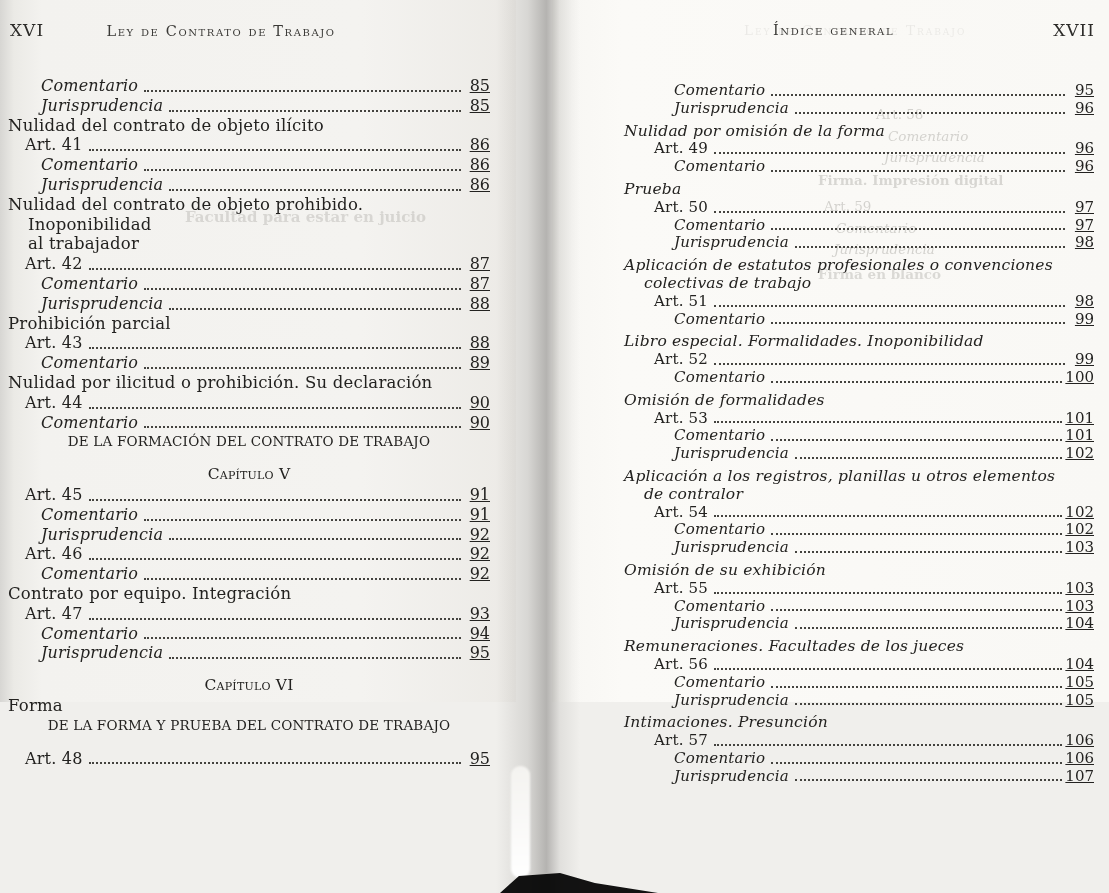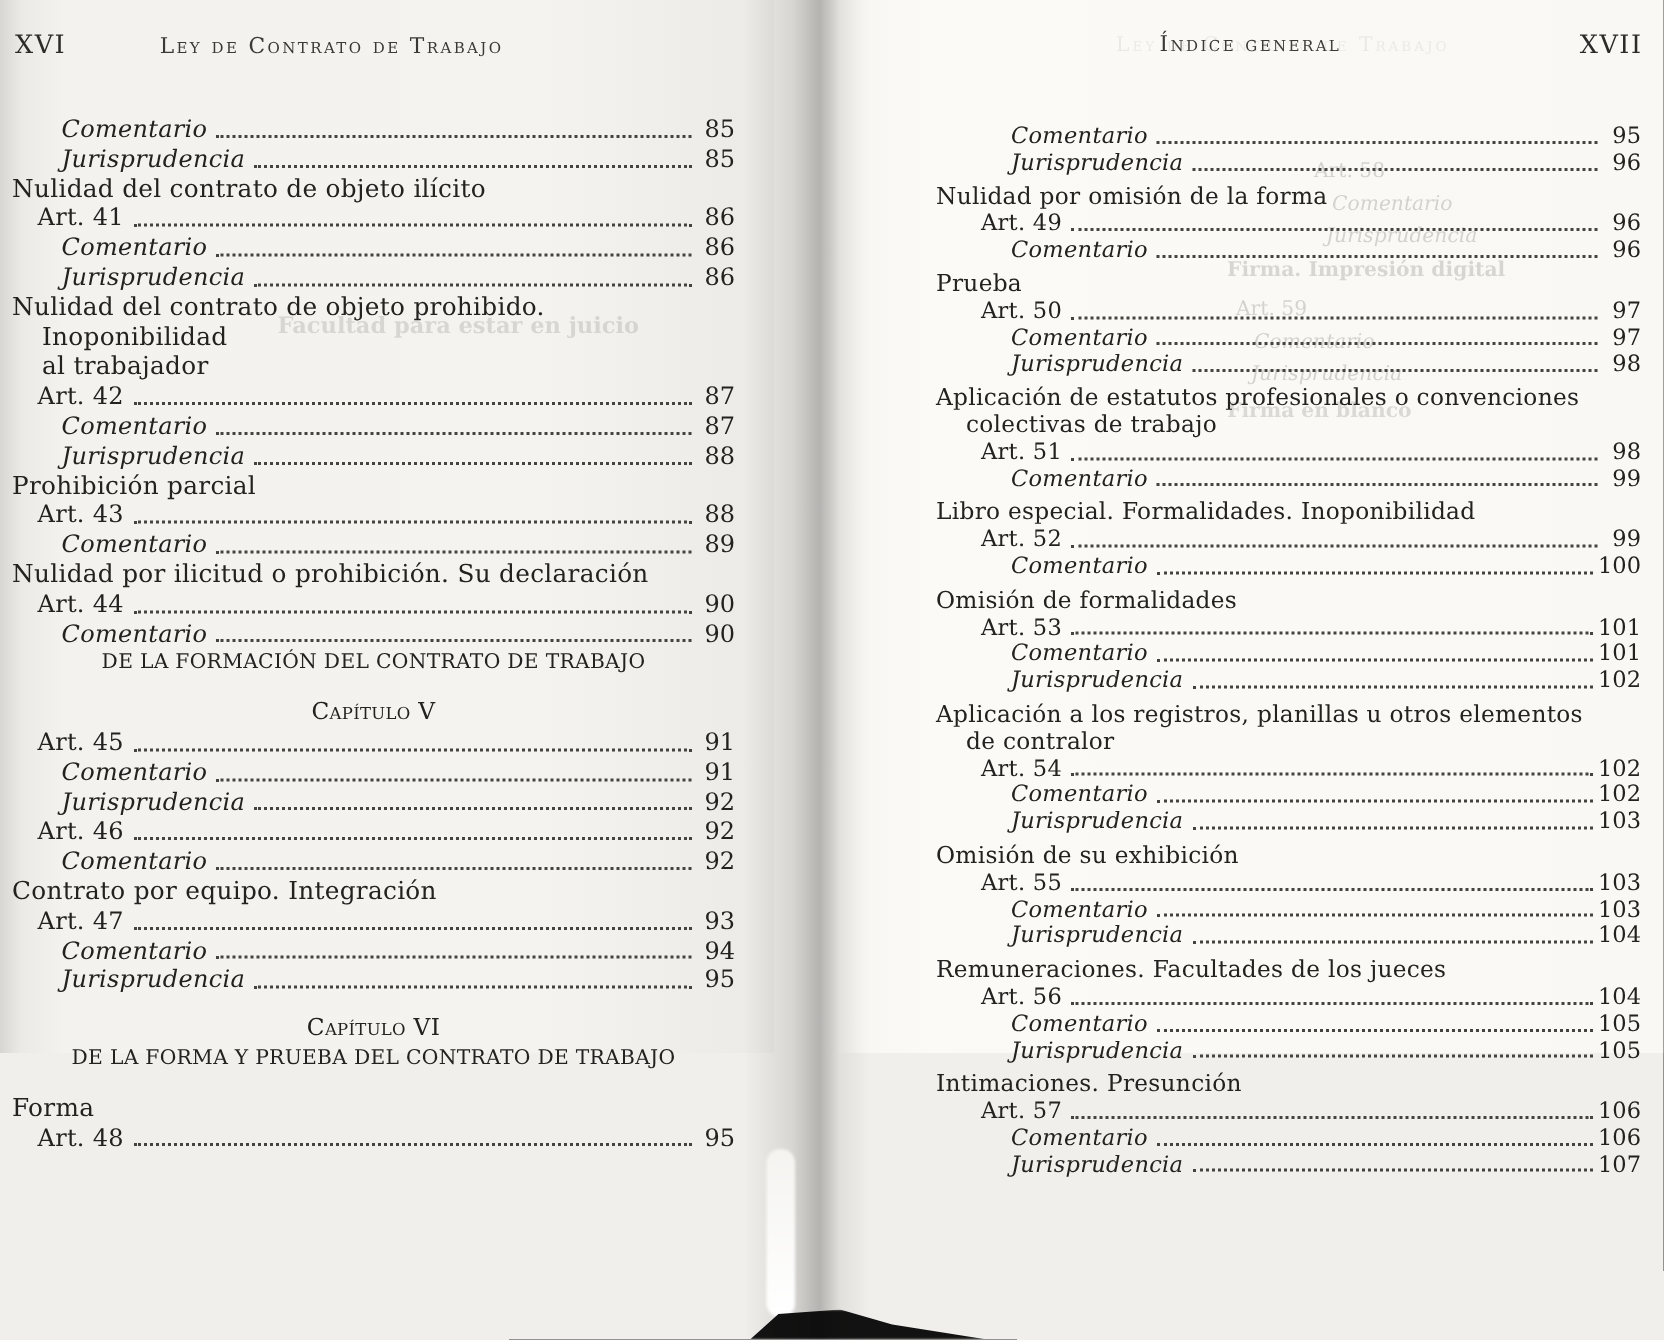--- a/index.html
+++ b/index.html
@@ -26,33 +26,33 @@
 
   .content{position:absolute;}
   .pl .content{left:8px;top:76px;width:482px;font-size:16px;line-height:19.8px;}
   .pr .content{left:72px;top:82px;width:470px;font-size:15px;line-height:17.8px;}
 
   .row{display:flex;align-items:baseline;}
   .row .lbl{letter-spacing:.2px;}
   .row.h{display:block;padding-left:20px;text-indent:-20px;}
   .row.h .lbl{white-space:pre-line;}
   .pl .row.h{font-size:16.5px;}
-  .pr .row.h{font-size:15.5px;margin-top:5px;}
+  .pr .row.h{font-size:15.5px;margin-top:5px;font-style:italic;}
   .row.art{padding-left:17px;}
   .pr .row.art{padding-left:30px;}
   .row.it{padding-left:33px;}
   .pr .row.it{padding-left:50px;}
   .row.it .lbl{font-style:italic;}
   .row.chap1,.row.chap2{display:block;text-align:center;}
   .row.chap1{font-variant:small-caps;font-size:15.5px;letter-spacing:.6px;margin-top:13px;}
   .row.chap2{font-size:13.5px;letter-spacing:.4px;margin-bottom:13px;}
   .pg:empty{display:none;}
   .leader{flex:1 1 auto;min-width:8px;align-self:flex-end;margin:0 3px 4px 6px;
           border-bottom:2px dotted #44433f;}
-  .pg{flex:0 0 auto;min-width:26px;text-align:right;font-style:normal;}
+  .pg{flex:0 0 auto;min-width:26px;text-align:right;font-style:normal;text-decoration:underline;}
 
   .ghost{position:absolute;color:#8a8882;opacity:.34;font-size:13.5px;white-space:nowrap;filter:blur(.4px);}
   .pl .ghost:nth-of-type(1){left:185px;top:208px;font-weight:600;font-size:15px;opacity:.26;}
   .pr .ghost:nth-of-type(1){left:192px;top:22px;font-variant:small-caps;letter-spacing:2px;opacity:.13;}
   .pr .ghost:nth-of-type(2){left:324px;top:106px;}
   .pr .ghost:nth-of-type(3){left:336px;top:128px;font-style:italic;}
   .pr .ghost:nth-of-type(4){left:332px;top:149px;font-style:italic;}
   .pr .ghost:nth-of-type(5){left:266px;top:172px;font-weight:700;opacity:.30;}
   .pr .ghost:nth-of-type(6){left:272px;top:198px;}
   .pr .ghost:nth-of-type(7){left:284px;top:220px;font-style:italic;}
@@ -239,28 +239,28 @@
           <span class="leader"></span>
           <span class="pg">95</span>
         </div>
 
         <div class="row chap1">
           <span class="lbl">Capítulo VI</span>
           
           
         </div>
 
+        <div class="row h">
+          <span class="lbl">Forma</span>
+          
+          
+        </div>
+
         <div class="row chap2">
           <span class="lbl">DE LA FORMA Y PRUEBA DEL CONTRATO DE TRABAJO</span>
-          
-          
-        </div>
-
-        <div class="row h">
-          <span class="lbl">Forma</span>
           
           
         </div>
 
         <div class="row art">
           <span class="lbl">Art. 48</span>
           <span class="leader"></span>
           <span class="pg">95</span>
         </div>
       </div>

